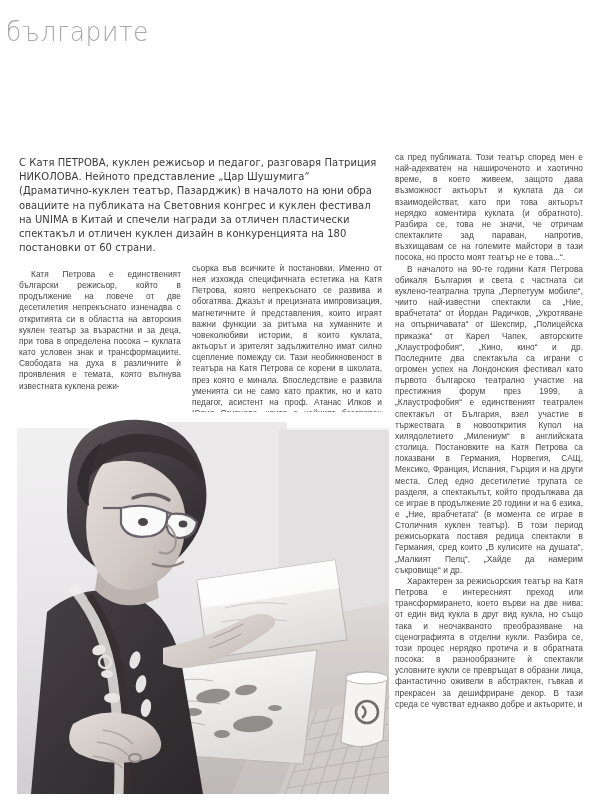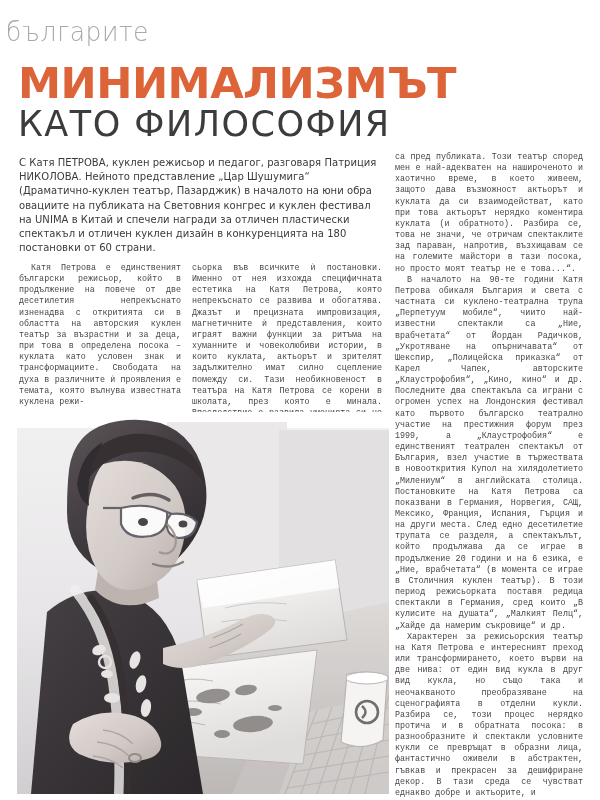--- a/index.html
+++ b/index.html
@@ -80,34 +80,34 @@
     font-size: 10px;
     line-height: 14.2px;
     color: #3a3a3c;
     letter-spacing: 0.05px;
     text-align: left;
   }
 
   
   .col {
     position: absolute;
-    font-family: Liberation Mono, monospace;
+    font-family: Liberation Sans, sans-serif;
     font-size: 8.35px;
     line-height: 11.15px;
     text-align: justify;
     color: #4a4547;
     letter-spacing: 0.02px;
   }
   .col p {
     margin: 0;
     text-indent: 12px;
   }
   .col p.cont { text-indent: 0; }
 
-  #col-1 { left: 19px;  top: 243px; width: 162px; }
+  #col-1 { left: 19px;  top: 249px; width: 162px; }
   #col-2 { left: 192px; top: 243px; width: 190px; }
   #col-3 { left: 395px; top: 132px; width: 188px; }
 
   
   .photo {
     position: absolute;
     left: 17px;
     top: 392px;
     width: 372px;
     height: 382px;
@@ -131,24 +131,20 @@
   .footer .mag   { font-weight: 700; color: #3c3c3e; letter-spacing: 2.4px; }
   .footer .date  { font-weight: 400; color: #8a8a8d; }
 </style>
 </head>
 <body>
 
 <div class="page">
 
   <div class="kicker">българите</div>
 
-  <div class="headline">
-    <div class="headline-1">МИНИМАЛИЗМЪТ</div>
-    <div class="headline-2">КАТО ФИЛОСОФИЯ</div>
-  </div>
 
   <div class="lead">С Катя ПЕТРОВА, куклен режисьор и педагог, разговаря Патриция НИКОЛОВА. Нейното представление „Цар Шушумига“ (Драматично-куклен театър, Пазарджик) в началото на юни обра овациите на публиката на Световния конгрес и куклен фестивал на UNIMA в Китай и спечели награди за отличен пластически спектакъл и отличен куклен дизайн в конкуренцията на 180 постановки от 60 страни.</div>
 
   <div class="col" id="col-1">
     <p>Катя Петрова е единственият български режисьор, който в продължение на повече от две десетилетия непрекъснато изненадва с откритията си в областта на авторския куклен театър за възрастни и за деца, при това в определена посока – куклата като условен знак и трансформациите. Свободата на духа в различните ѝ проявления е темата, която вълнува известната куклена режи-</p>
   </div>
 
   <div class="col" id="col-2">
     <p class="cont">сьорка във всичките ѝ постановки. Именно от нея изхожда специфичната естетика на Катя Петрова, която непрекъснато се развива и обогатява. Джазът и прецизната импровизация, магнетичните ѝ представления, които играят важни функции за ритъма на хуманните и човеколюбиви истории, в които куклата, актьорът и зрителят задължително имат силно сцепление помежду си. Тази необикновеност в театъра на Катя Петрова се корени в школата, през която е минала. Впоследствие е развила уменията си не само като практик, но и като педагог, асистент на проф. Атанас Илков и Юлия Огнянова, които е нейният безспорен учител в кукления театър.</p>
     <p>Катя Петрова: „Кукленият театър е материален по своята природа и в този смисъл оживяването на материята и преминаването ѝ в друго агрегатно състояние, в по-висш порядък, е предизвикателство за мен като режисьор. Аз съм привърженик на този вид театър, в който куклата и актьорът</p>

